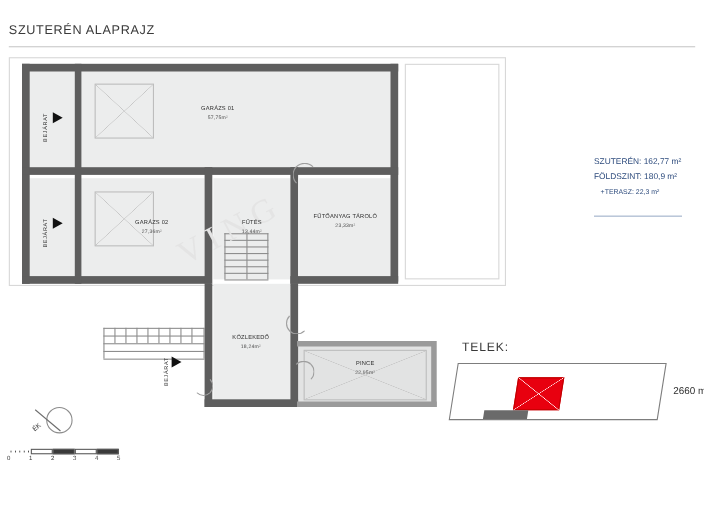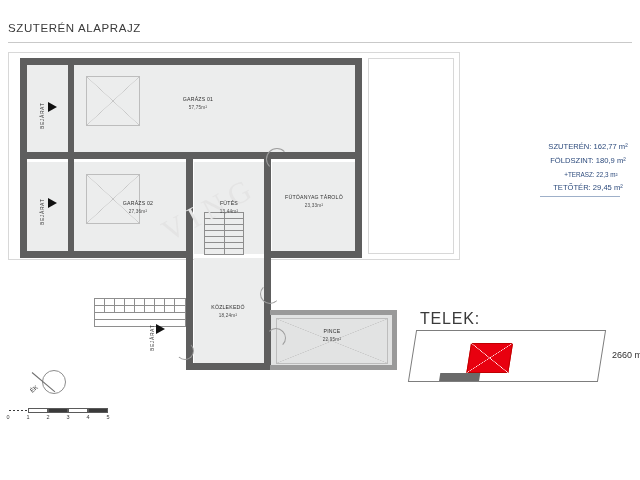--- a/index.html
+++ b/index.html
@@ -158,40 +158,39 @@
 
   
   .areas {
     position: absolute;
     left: 540px;
     top: 140px;
     width: 96px;
     color: #2c4a7c;
     font-size: 7.6px;
     line-height: 1.9;
-    text-align: center;
   }
   .areas .row { white-space: nowrap; }
   .areas .sub { font-size: 6.3px; padding-left: 6px; }
   .areas .total { font-weight: bold; padding-top: 2px; }
   .areas-rule {
     position: absolute;
     left: 540px;
     top: 196px;
     width: 80px;
     height: 1px;
     background: #9fb0c9;
   }
 
   
   .telek-title {
     position: absolute;
     left: 420px;
     top: 310px;
-    font-size: 16px;
+    font-size: 11px;
     letter-spacing: 0.8px;
     color: #3a3a3a;
   }
   .telek-box {
     position: absolute;
     left: 412px;
     top: 326px;
     width: 218px;
     height: 60px;
   }
@@ -419,21 +418,20 @@
 
     <div class="vlabel" style="left:124px; top:276px; width:40px;">BEJÁRAT</div>
     <div class="arrow-r" style="left:148px; top:272px;"></div>
 
   </div>
 
   <div class="areas">
     <div class="row">SZUTERÉN: 162,77 m²</div>
     <div class="row">FÖLDSZINT: 180,9 m²</div>
     <div class="row sub">+TERASZ: 22,3 m²</div>
-    <div class="row">TETŐTÉR: 29,45 m²</div>
   </div>
   <div class="areas-rule"></div>
 
   <div class="telek-title">TELEK:</div>
   <div class="telek-box">
     <div class="telek-plot">
       <div class="telek-house"></div>
       <div class="telek-bar"></div>
     </div>
     <div class="telek-area">2660 m²</div>

